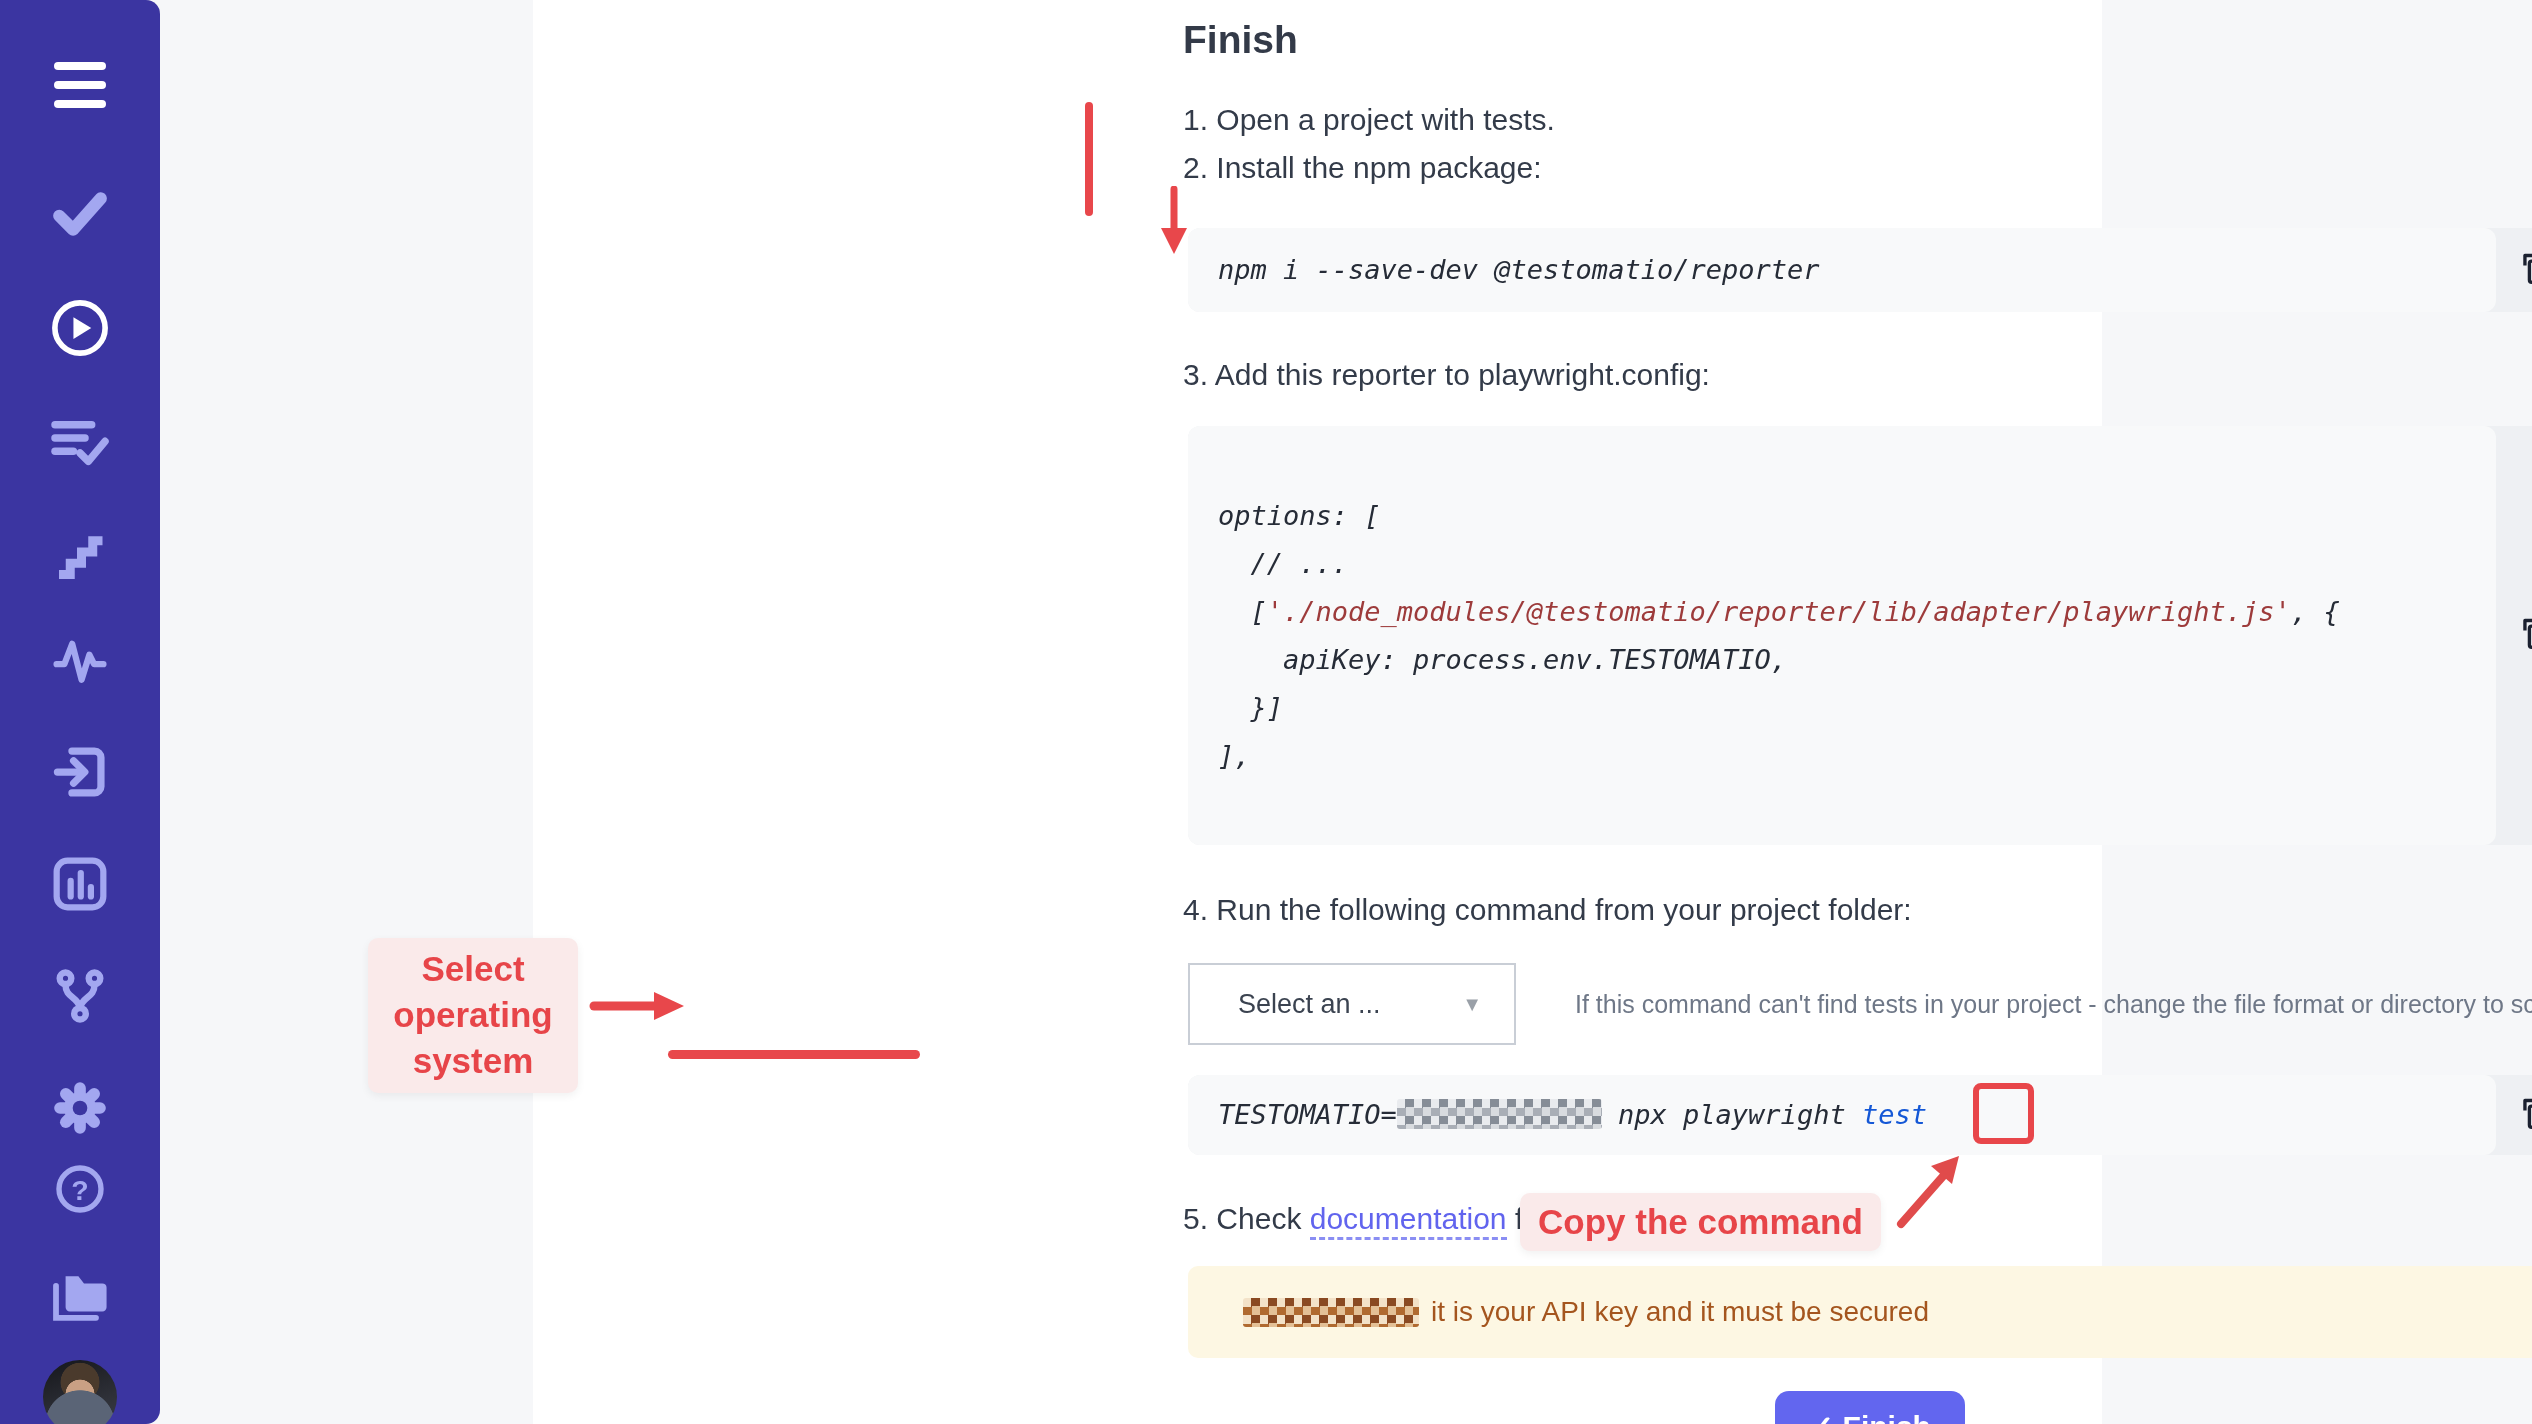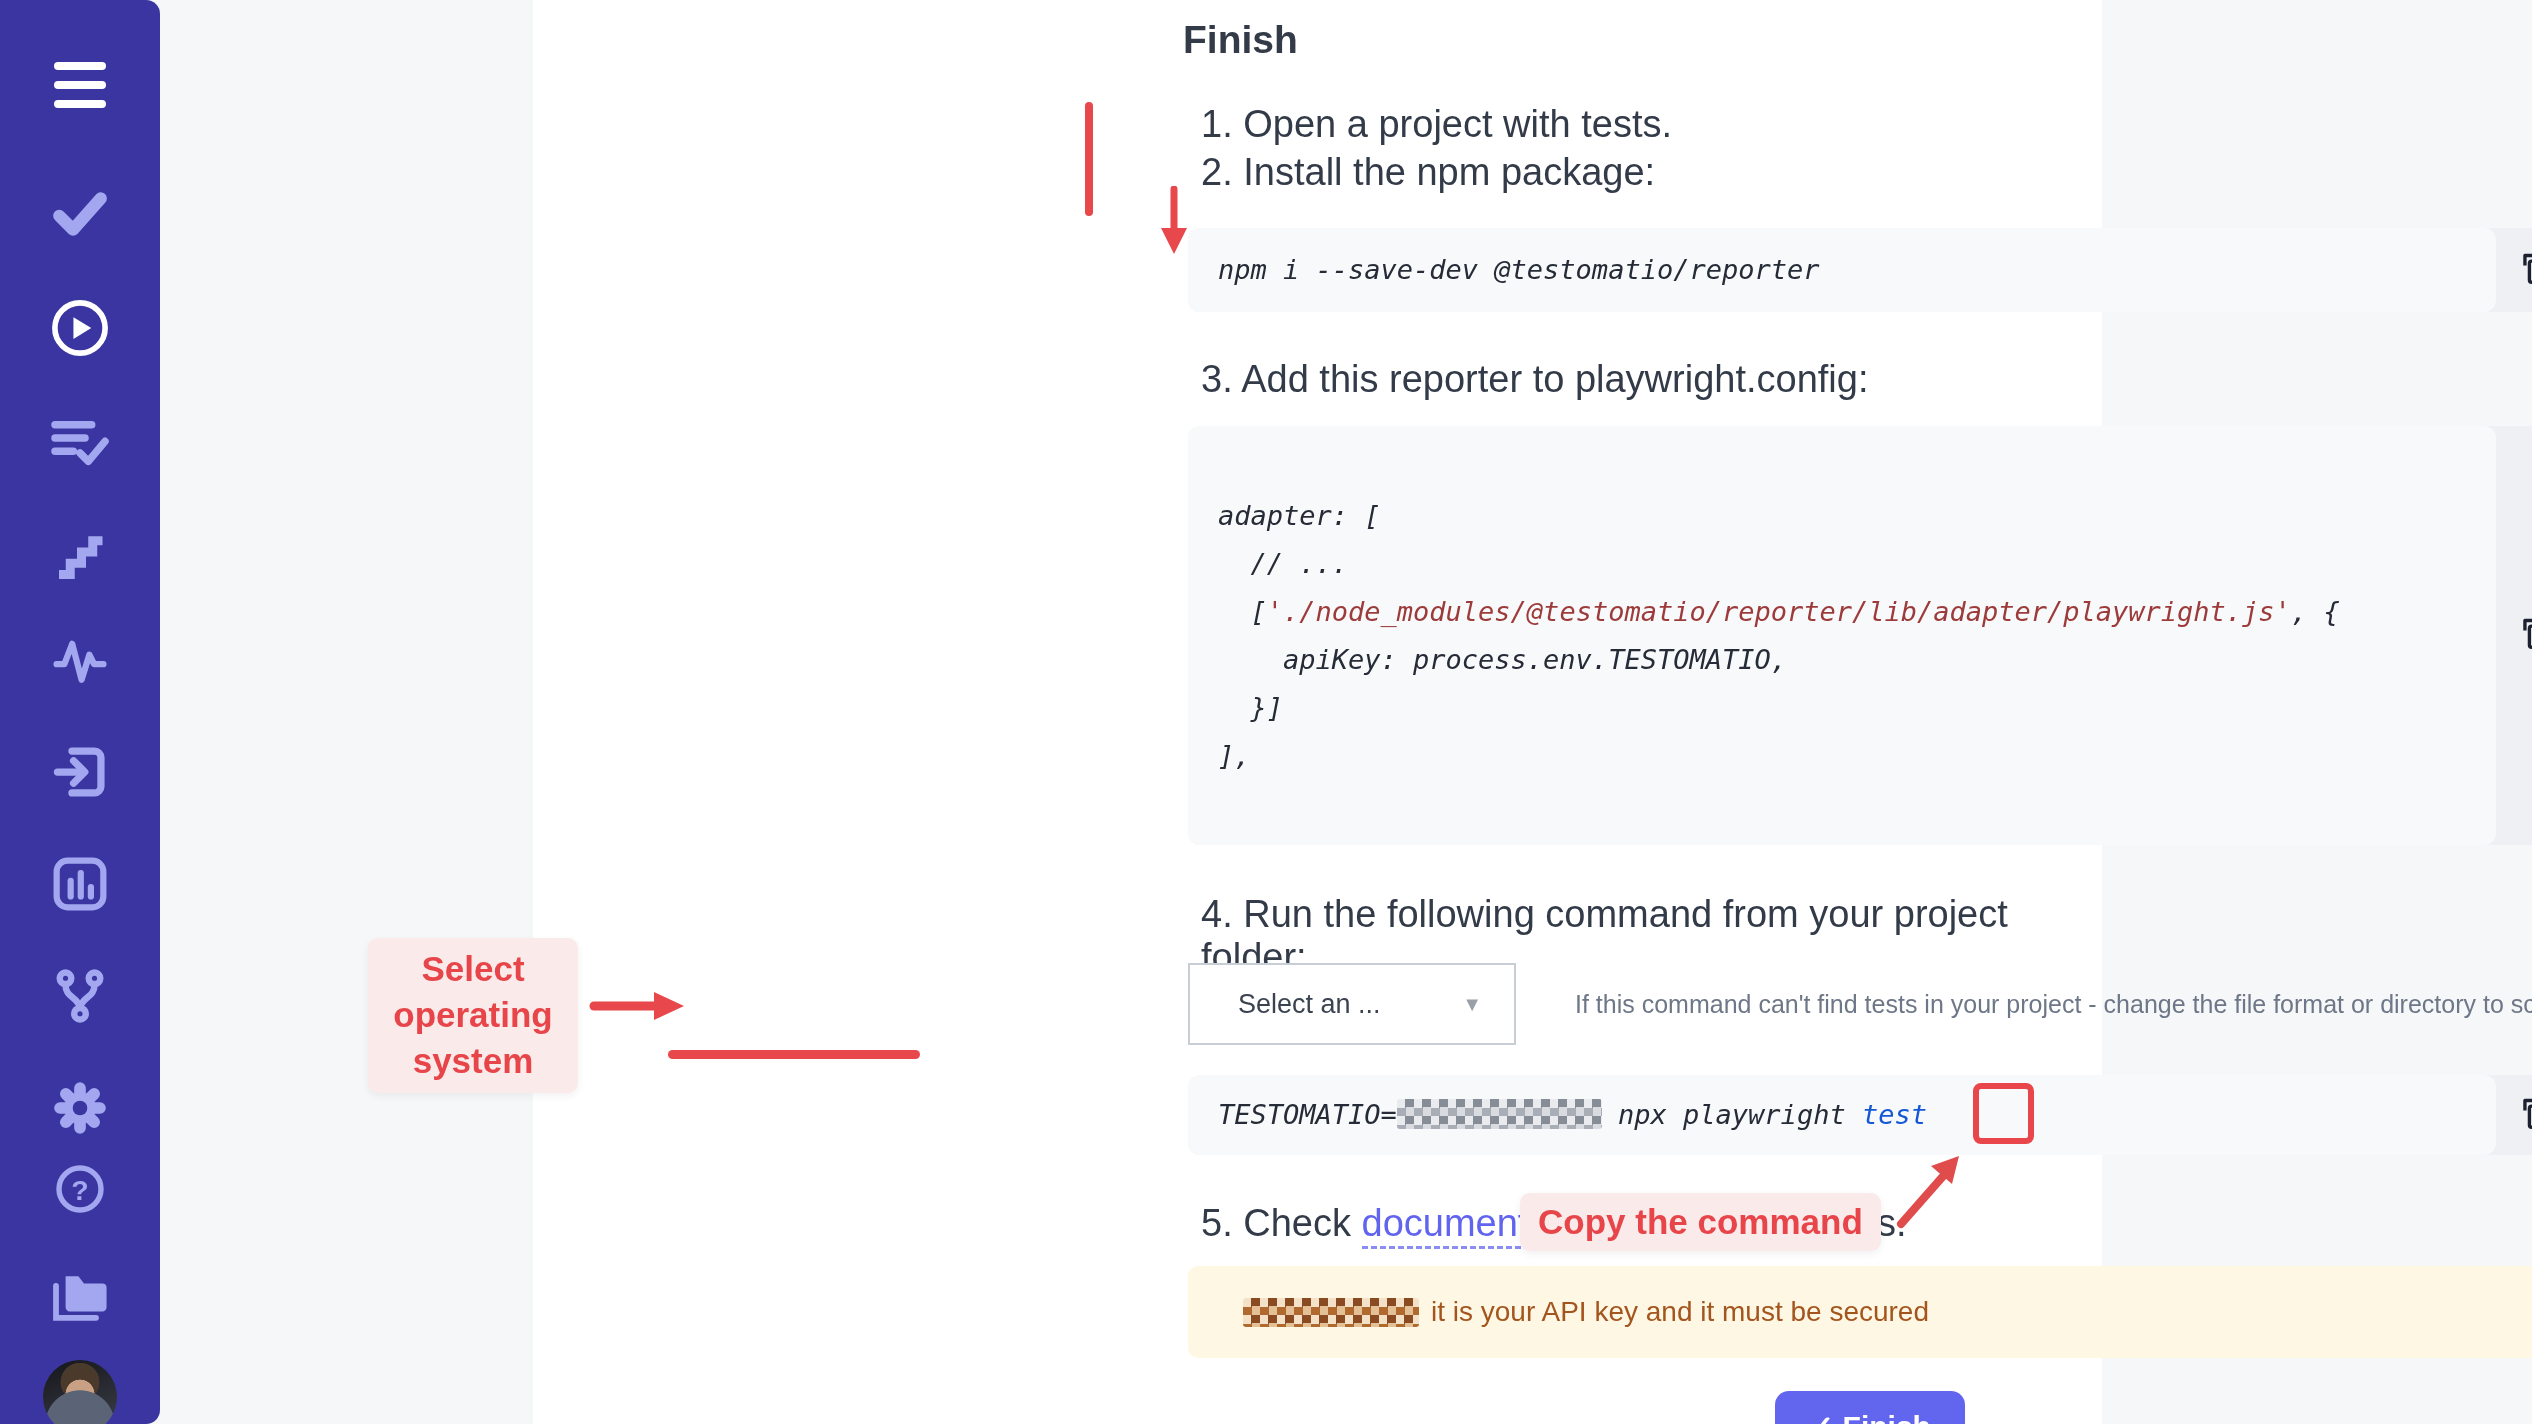--- a/index.html
+++ b/index.html
@@ -16,21 +16,21 @@
   .avatar{width:74px;height:74px;border-radius:50%;overflow:hidden;
           background:
             radial-gradient(circle at 50% 88%, #5a6476 0 46%, transparent 47%),
             radial-gradient(circle at 50% 46%, #c9a084 0 26%, transparent 27%),
             radial-gradient(circle at 50% 30%, #4a3a2c 0 30%, transparent 31%),
             linear-gradient(160deg,#15161a,#2e3038 60%,#3c3f49);}
 
   
   .card{position:absolute;left:533px;top:0;width:1569px;height:1424px;background:#ffffff;}
   .h1{position:absolute;left:650px;top:18px;font-size:39px;font-weight:bold;color:#333a48;}
-  .step{position:absolute;left:668px;font-size:38px;color:#333b49;}
+  .step{position:absolute;left:650px;font-size:30px;color:#333b49;}
 
   
   .codeblock{position:absolute;left:655px;width:1385px;background:#eef0f3;border-radius:12px;}
   .codeinner{position:absolute;left:0;top:0;bottom:0;right:77px;background:#f8f9fa;
              border-radius:12px;font-style:italic;}
   .mono{font-family:"DejaVu Sans Mono","Liberation Mono",monospace;font-size:27px;color:#262c37;}
   .copybtn{position:absolute;width:44px;height:44px;display:flex;align-items:center;
            justify-content:center;cursor:pointer;}
   pre.code{margin:0;padding:66px 0 0 30px;line-height:48px;white-space:pre;}
   .str{color:#9d3b3b;}
@@ -192,21 +192,21 @@
           <path d="M7 13 V4 h14"></path>
           <rect x="11" y="9" width="14" height="19" rx="2"></rect>
         </svg>
       </div>
     </div>
 
     <div class="step" style="top:358px;">3. Add this reporter to playwright.config:</div>
 
     <div class="codeblock" style="top:426px;height:419px;">
       <div class="codeinner">
-        <pre class="code mono"><span>adapter: [</span>
+        <pre class="code mono"><span>options: [</span>
 <span>  // ...</span>
 <span>  [</span><span class="str">'./node_modules/@testomatio/reporter/lib/adapter/playwright.js'</span><span>, {</span>
 <span>    apiKey: process.env.TESTOMATIO,</span>
 <span>  }]</span>
 <span>],</span></pre>
       </div>
       <div class="copybtn" style="right:16px;top:187px;">
         <svg width="36" height="38" viewBox="0 0 32 34" fill="none" stroke="#1b2130" stroke-width="3" stroke-linejoin="round">
           <path d="M7 13 V4 h14"></path>
           <rect x="11" y="9" width="14" height="19" rx="2"></rect>

